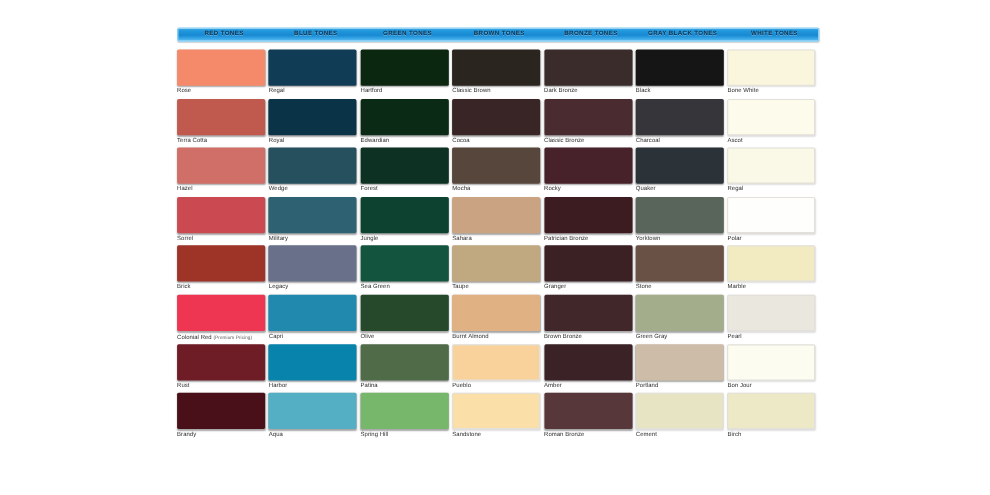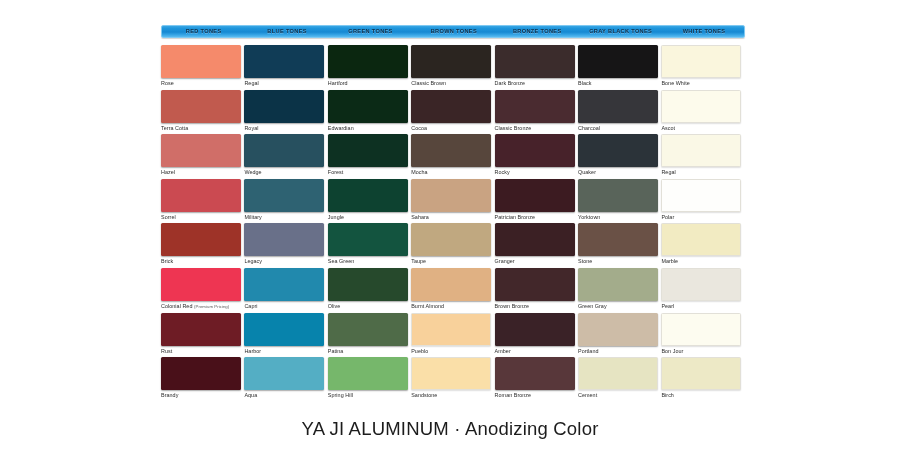--- a/index.html
+++ b/index.html
@@ -360,15 +360,14 @@
           <div class="swatch light-edge" style="background: rgb(253, 252, 240);"></div>
           <div class="cap"><span>Bon Jour</span></div>
         </div>
         <div class="cell" style="top: 312.2px;">
           <div class="swatch light-edge" style="background: rgb(237, 233, 198);"></div>
           <div class="cap"><span>Birch</span></div>
         </div>
       </div>
     </div>
 
-  <div class="caption">YA JI ALUMINUM · Anodizing Color</div>
 
 </div>
 
 </body></html>

